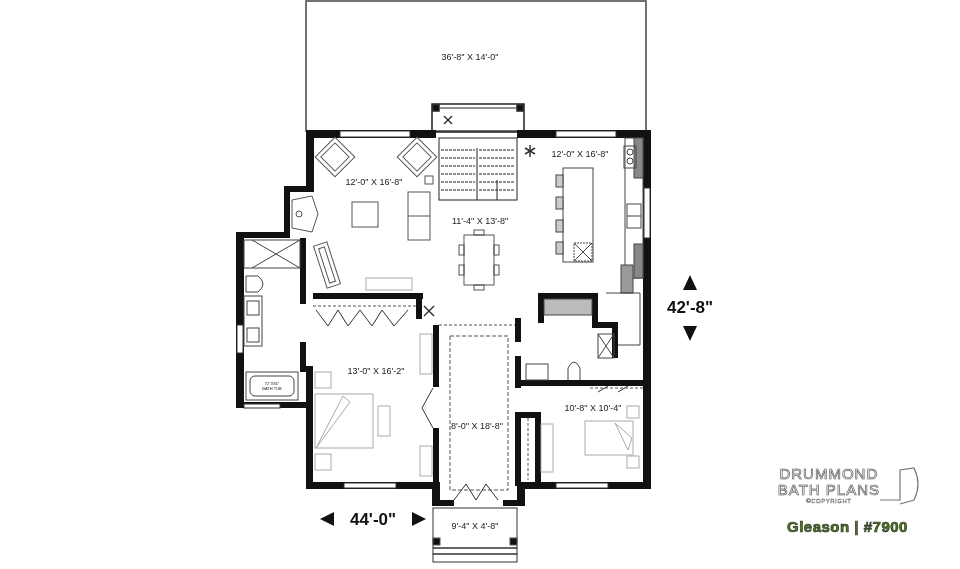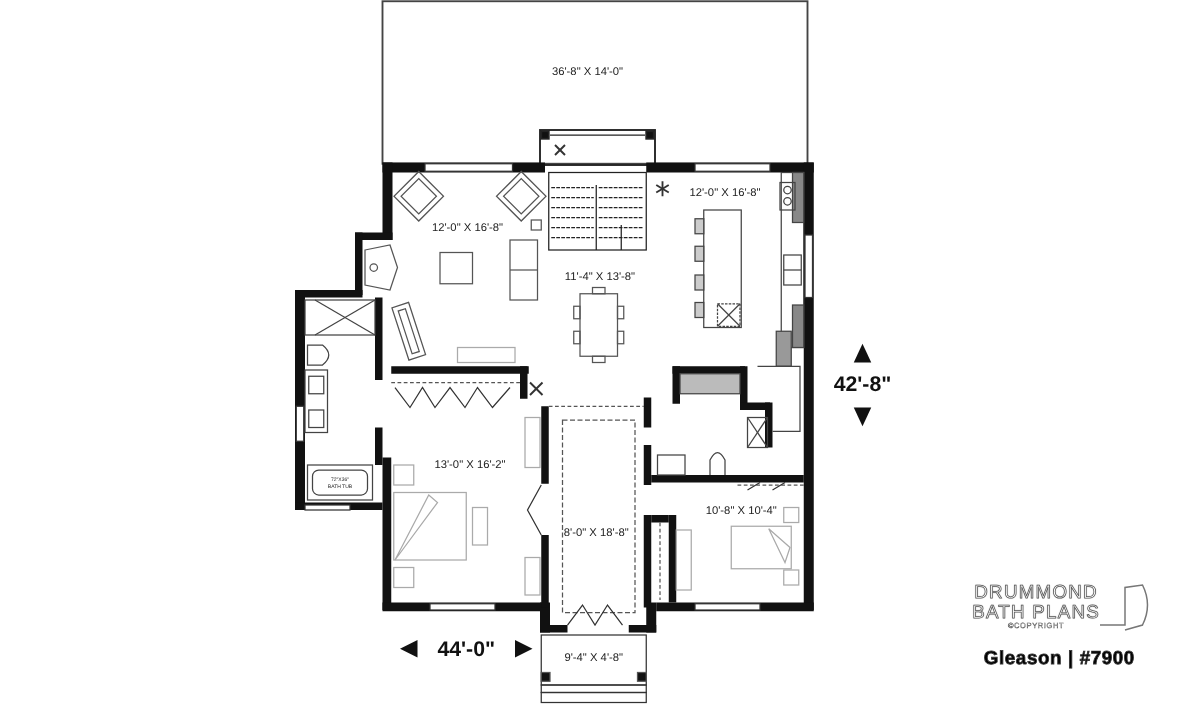--- a/index.html
+++ b/index.html
@@ -3,21 +3,21 @@
   <meta charset="utf-8">
   <style>
     html, body { margin: 0; padding: 0; background: #ffffff; }
     body { width: 960px; height: 569px; position: relative; overflow: hidden; font-family: "Liberation Sans", sans-serif; }
     #plan { position: absolute; left: 0; top: 0; width: 960px; height: 569px; }
     .room-label { position: absolute; font-family: "Liberation Sans", sans-serif; font-size: 9px; color: #222; white-space: nowrap; transform: translate(-50%, -50%); }
     .dim-label { position: absolute; font-family: "Liberation Sans", sans-serif; font-weight: bold; font-size: 17px; color: #111; white-space: nowrap; transform: translate(-50%, -50%); }
     .brand { position: absolute; right: 80px; top: 466px; text-align: center; font-family: "Liberation Sans", sans-serif; color: #fff; }
     .brand .l1, .brand .l2 { font-size: 15px; letter-spacing: 1px; line-height: 16px; color: #ffffff; -webkit-text-stroke: 0.6px #555; text-shadow: 0 0 1px #888; }
     .brand .copy { font-size: 6px; color: #fff; -webkit-text-stroke: 0.3px #444; letter-spacing: 0.5px; }
-    .plan-name { position: absolute; left: 787px; top: 518px; font-family: "Liberation Sans", sans-serif; font-weight: bold; font-size: 15px; color: #000000; -webkit-text-stroke: 0.7px #333; letter-spacing: 0.5px; }
+    .plan-name { position: absolute; left: 787px; top: 518px; font-family: "Liberation Sans", sans-serif; font-weight: bold; font-size: 15px; color: #4d7c0f; -webkit-text-stroke: 0.7px #333; letter-spacing: 0.5px; }
   </style>
 </head>
 <body>
 
 <svg id="plan" viewBox="0 0 960 569" xmlns="http://www.w3.org/2000/svg">
 
   <g fill="none" stroke="#444" stroke-width="1.5">
     <rect x="306" y="1" width="340" height="130"></rect>
   </g>
 

